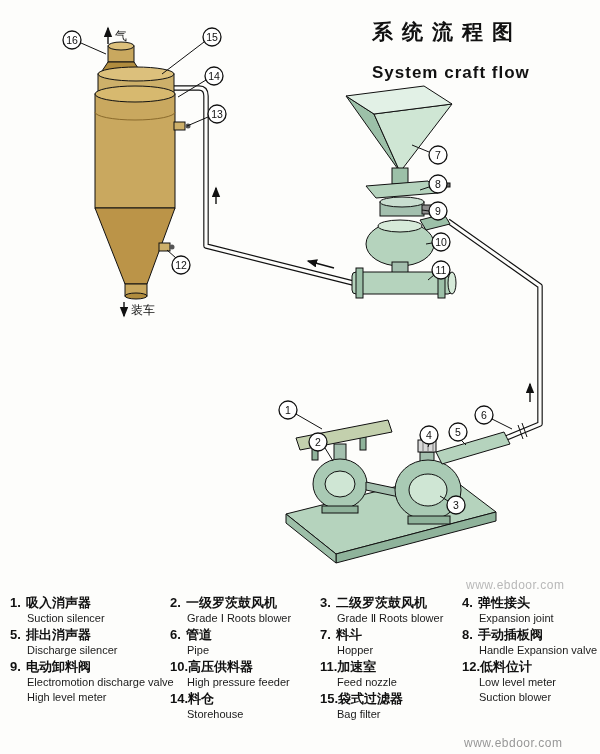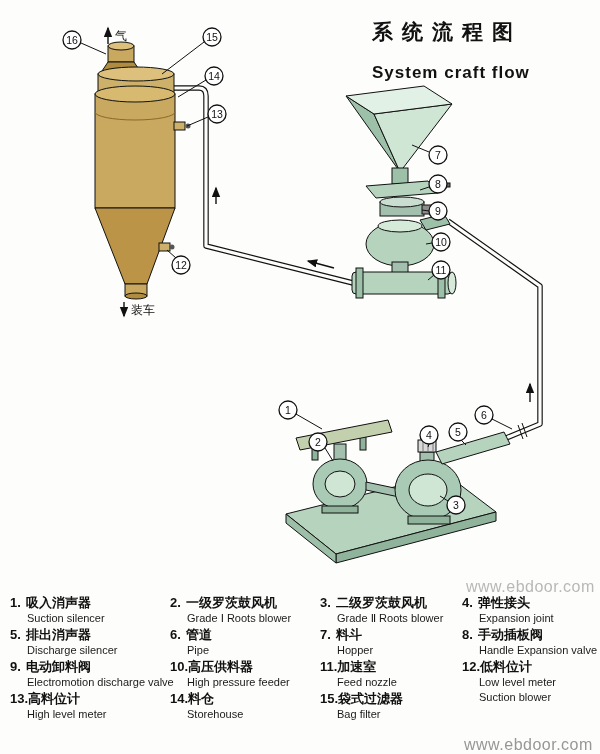--- a/index.html
+++ b/index.html
@@ -2,21 +2,21 @@
 <html><head>
 <meta charset="utf-8">
 <style>
   *{margin:0;padding:0;box-sizing:border-box}
   html,body{width:600px;height:754px}
   body{position:relative;background:#fdfdfb;font-family:"Liberation Sans",sans-serif;overflow:hidden;color:#111}
   .diagram{position:absolute;top:0;left:0}
   .title-block{position:absolute;top:18px;left:372px;width:200px}
   .title-zh{font-size:21px;font-weight:bold;letter-spacing:9px;white-space:nowrap;font-family:Liberation Mono, monospace}
   .title-en{font-size:17px;font-weight:bold;letter-spacing:1px;margin-top:17px;white-space:nowrap}
-  .watermark{position:absolute;font-size:16px;letter-spacing:.5px}
+  .watermark{position:absolute;font-size:12px;letter-spacing:.5px}
   .wm-side{top:578px;left:466px;color:#b8b8b8}
   .wm-bottom{top:736px;left:464px;color:#979797}
   .legend{position:absolute;top:594px;left:0;width:549px;padding-left:10px;display:grid;
           grid-template-columns:160px 150px 142px 138px;grid-auto-rows:32px}
   .lg-zh{font-size:13px;font-weight:bold;line-height:17px;white-space:nowrap;font-family:"Liberation Serif",serif}
   .lg-num{display:inline-block;min-width:16px;font-family:"Liberation Sans",sans-serif}
   .lg-en{font-size:11px;color:#1a1a1a;padding-left:17px;line-height:14px;white-space:nowrap}
   svg text{font-family:"Liberation Sans",sans-serif;fill:#111}
   .co{fill:#fff;stroke:#111;stroke-width:1.3}
   .cot{font-size:10.5px;text-anchor:middle}
@@ -286,21 +286,20 @@
   </div>
   <div>
     <div class="lg-zh"><span class="lg-num">11.</span><span>加速室</span></div>
     <div class="lg-en">Feed nozzle</div>
   </div>
   <div>
     <div class="lg-zh"><span class="lg-num">12.</span><span>低料位计</span></div>
     <div class="lg-en">Low level meter</div>
   </div>
   <div>
-    <div class="lg-zh"><span class="lg-num">13.</span><span>高料位计</span></div>
     <div class="lg-en">High level meter</div>
   </div>
   <div>
     <div class="lg-zh"><span class="lg-num">14.</span><span>料仓</span></div>
     <div class="lg-en">Storehouse</div>
   </div>
   <div>
     <div class="lg-zh"><span class="lg-num">15.</span><span>袋式过滤器</span></div>
     <div class="lg-en">Bag filter</div>
   </div>

